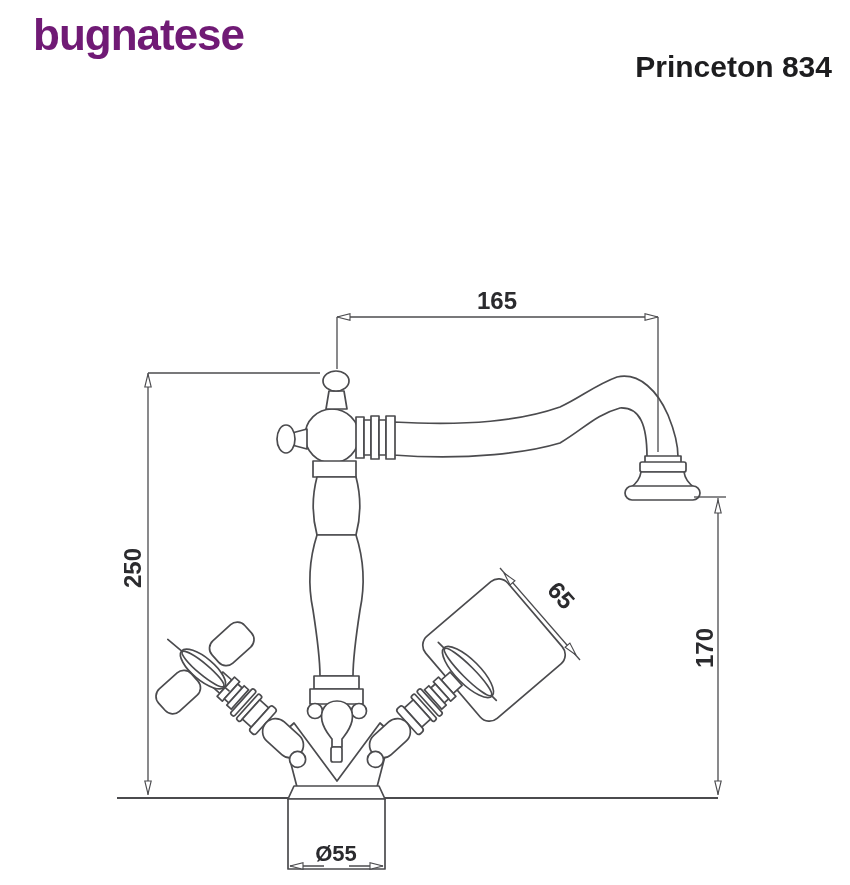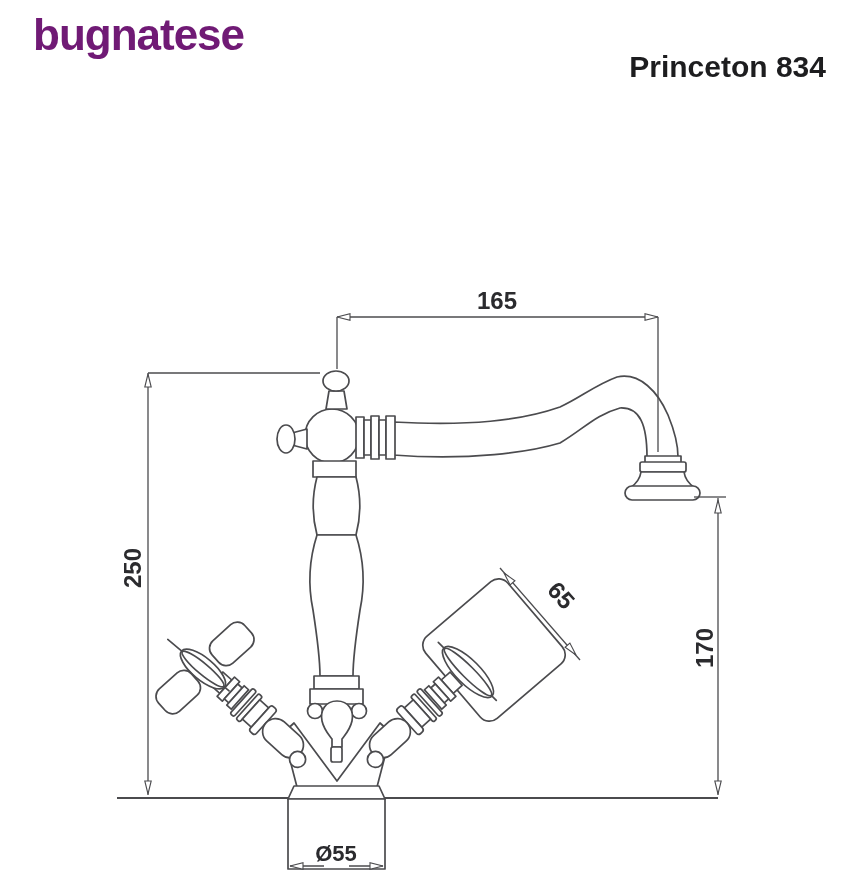--- a/index.html
+++ b/index.html
@@ -1,21 +1,21 @@
 <!DOCTYPE html>
 <html><head>
 <meta charset="utf-8">
 <style>
   html,body{margin:0;padding:0;background:#fff;}
   body{width:850px;height:885px;position:relative;overflow:hidden;
        font-family:"Liberation Sans",sans-serif;}
   .logo{position:absolute;left:33px;top:10px;
         font:700 44px "Liberation Sans",sans-serif;
         color:#701a75;letter-spacing:-1px;}
-  .title{position:absolute;right:24px;top:50px;
+  .title{position:absolute;right:18px;top:50px;
          font:700 30px "Liberation Sans",sans-serif;
          color:#1d1d1f;letter-spacing:0;margin-left:12px;}
   svg{position:absolute;left:0;top:0;}
   .dim-label{font:700 24px "Liberation Sans",sans-serif;fill:#2b2b2e;}
   .dim-label.small{font-size:22px;}
 </style>
 </head>
 <body>
 
 <header>

